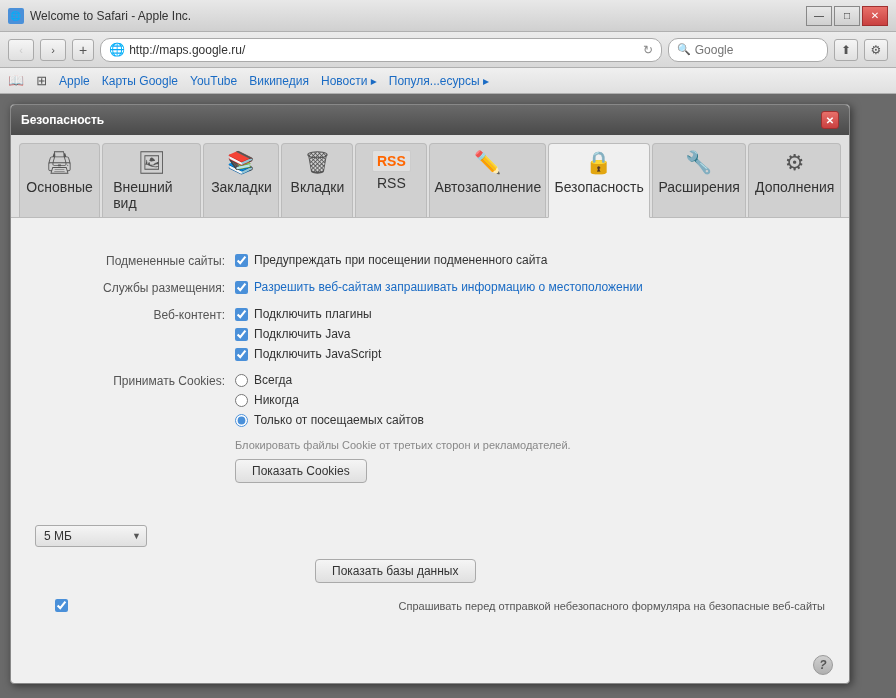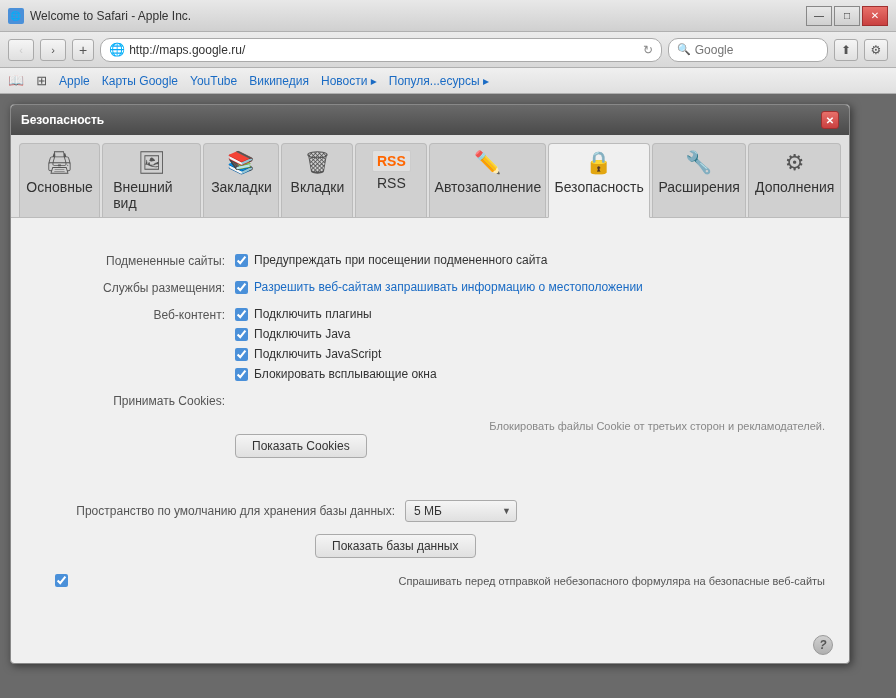--- a/index.html
+++ b/index.html
@@ -333,22 +333,21 @@
     }
     .pref-text.blue {
       color: #1a6bc4;
     }
 
     .hint-text {
       font-size: 11px;
       color: #888;
       margin-top: 2px;
       margin-left: 200px;
-      margin-bottom: 2px;
-      text-align: right;
+      margin-bottom: 8px;
     }
 
     .show-cookies-btn {
       background: linear-gradient(to bottom, #f5f5f5, #e0e0e0);
       border: 1px solid #aaa;
       border-radius: 4px;
       padding: 4px 16px;
       font-size: 12px;
       cursor: pointer;
       color: #333;
@@ -566,39 +565,48 @@
               <span class="pref-text">Подключить плагины</span>
             </div>
             <div class="pref-inline">
               <input class="checkbox-input" type="checkbox" checked="" style="">
               <span class="pref-text">Подключить Java</span>
             </div>
             <div class="pref-inline">
               <input class="checkbox-input" type="checkbox" checked="" style="">
               <span class="pref-text">Подключить JavaScript</span>
             </div>
-            <div class="pref-inline">
-              <input class="checkbox-input" type="checkbox" checked="" style="">
-              <span class="pref-text">Блокировать всплывающие окна</span>
-            </div>
           </div>
         </div>
 
         <div class="pref-row">
           <span class="pref-label">Принимать Cookies:</span>
+          <div class="pref-value">
+            <div class="pref-inline">
+              <input class="radio-input" type="radio" name="cookies" style="">
+              <span class="pref-text">Всегда</span>
+            </div>
+            <div class="pref-inline">
+              <input class="radio-input" type="radio" name="cookies" style="">
+              <span class="pref-text">Никогда</span>
+            </div>
+            <div class="pref-inline">
+              <input class="radio-input" type="radio" name="cookies" checked="" style="">
+              <span class="pref-text">Только от посещаемых сайтов</span>
+            </div>
+          </div>
         </div>
 
         <div class="hint-text">Блокировать файлы Cookie от третьих сторон и рекламодателей.</div>
 
         <div style="margin-bottom:14px;">
           <button class="show-cookies-btn">Показать Cookies</button>
         </div>
 
         <div class="storage-row">
-          <span class="storage-label">Пространство по умолчанию для хранения базы данных:</span>
           <div class="storage-select-wrap">
             <select class="storage-select">
               <option>1 МБ</option>
               <option>2 МБ</option>
               <option selected="">5 МБ</option>
               <option>10 МБ</option>
               <option>50 МБ</option>
             </select>
           </div>
         </div>

